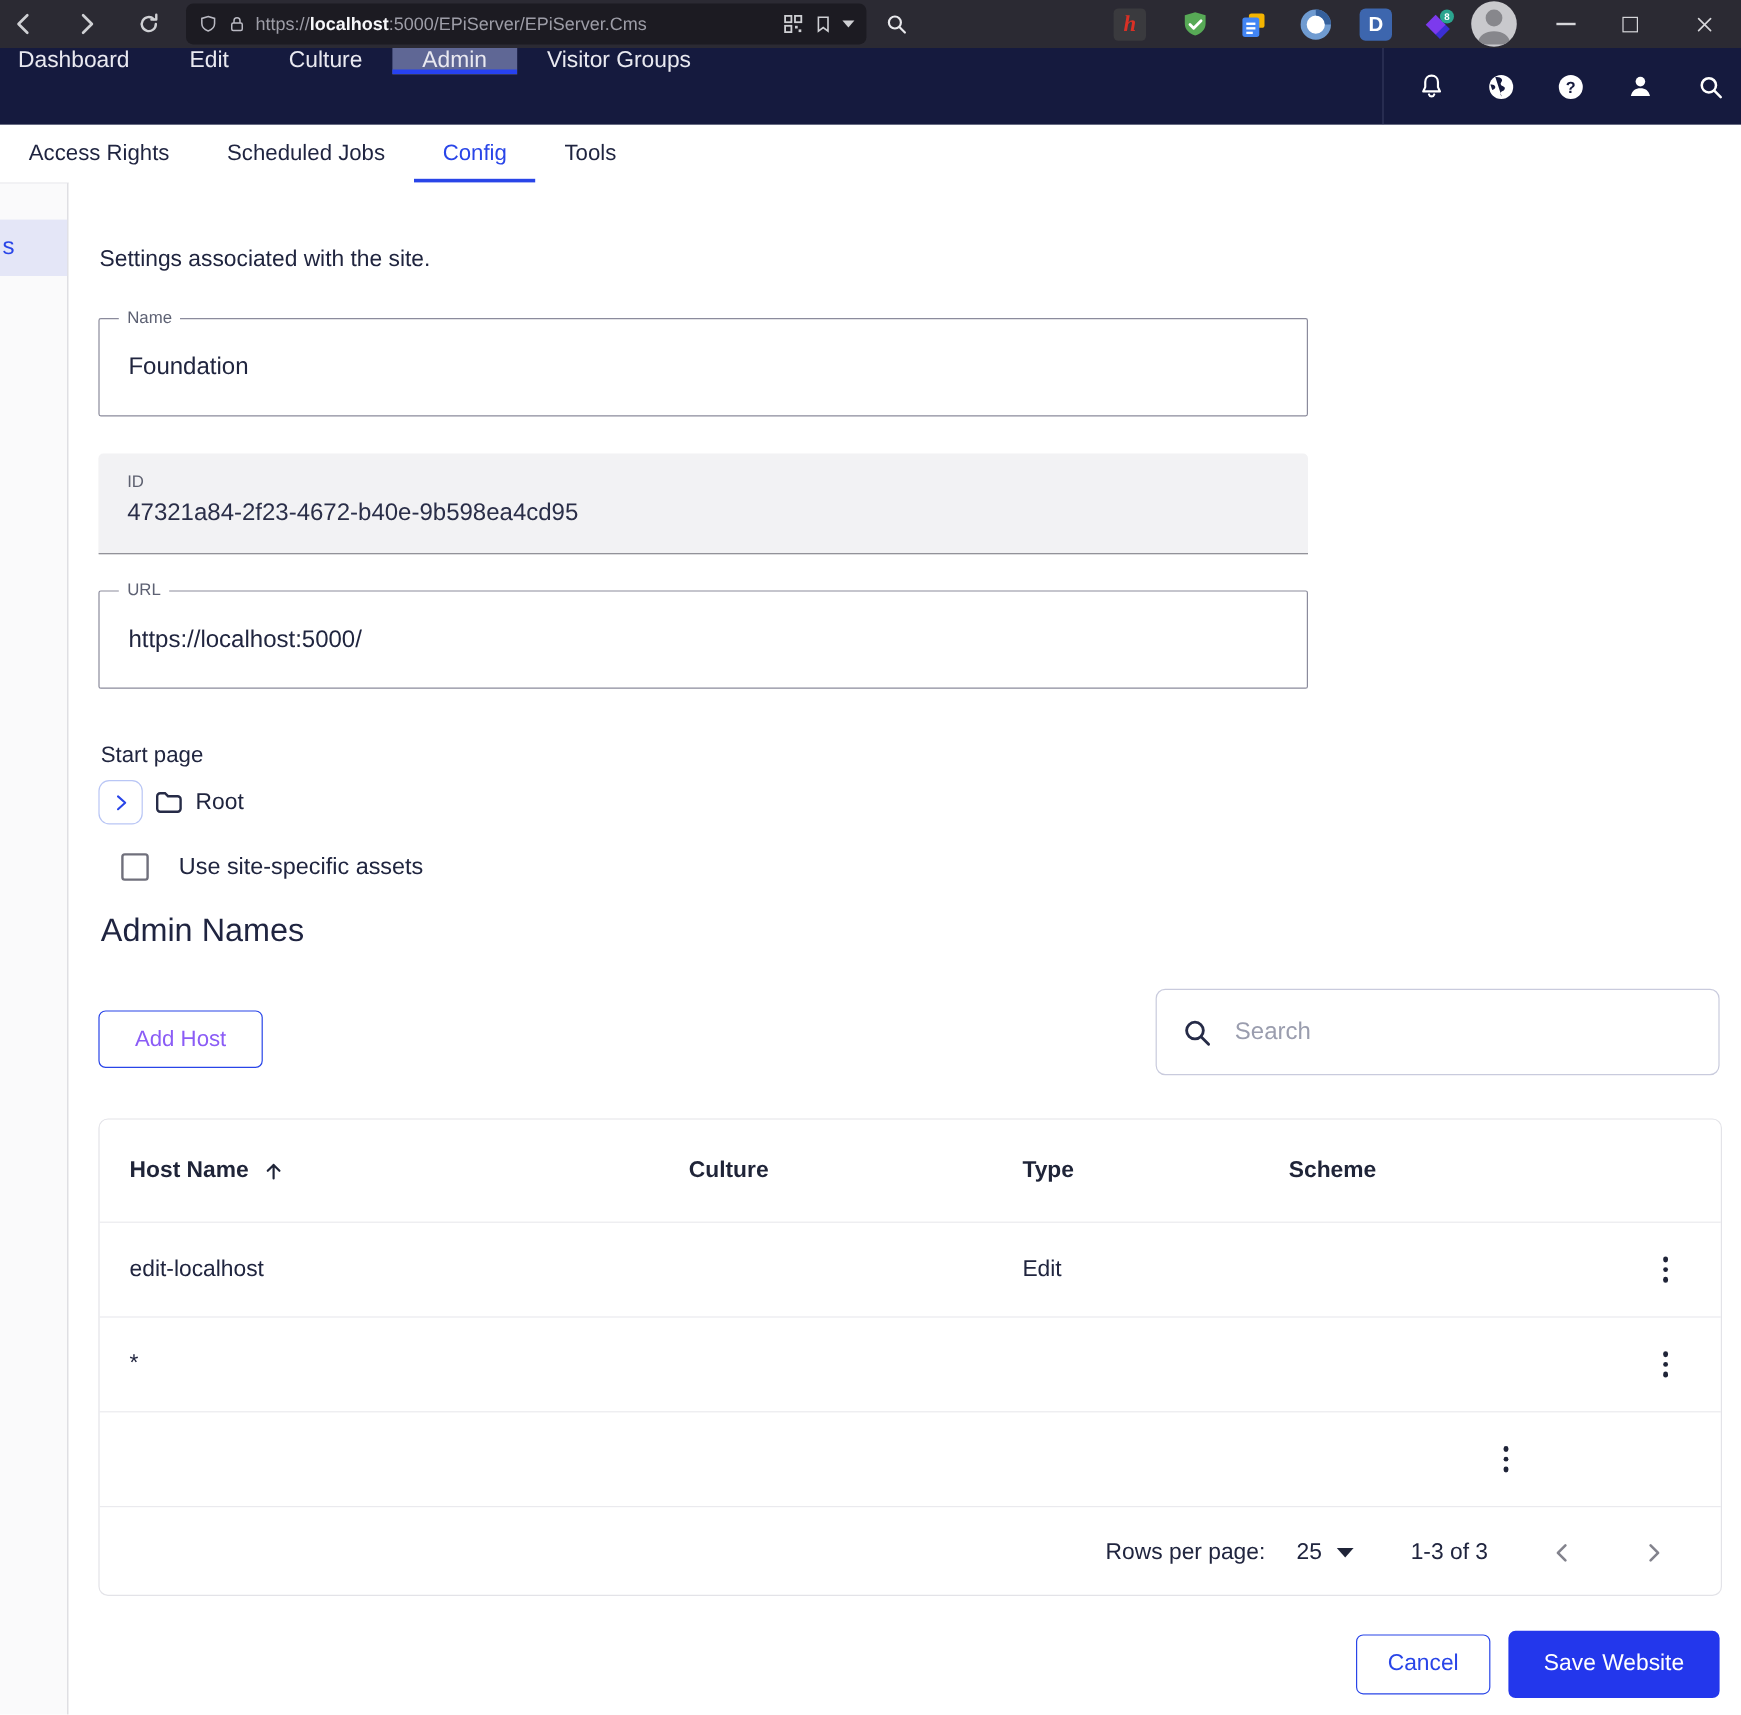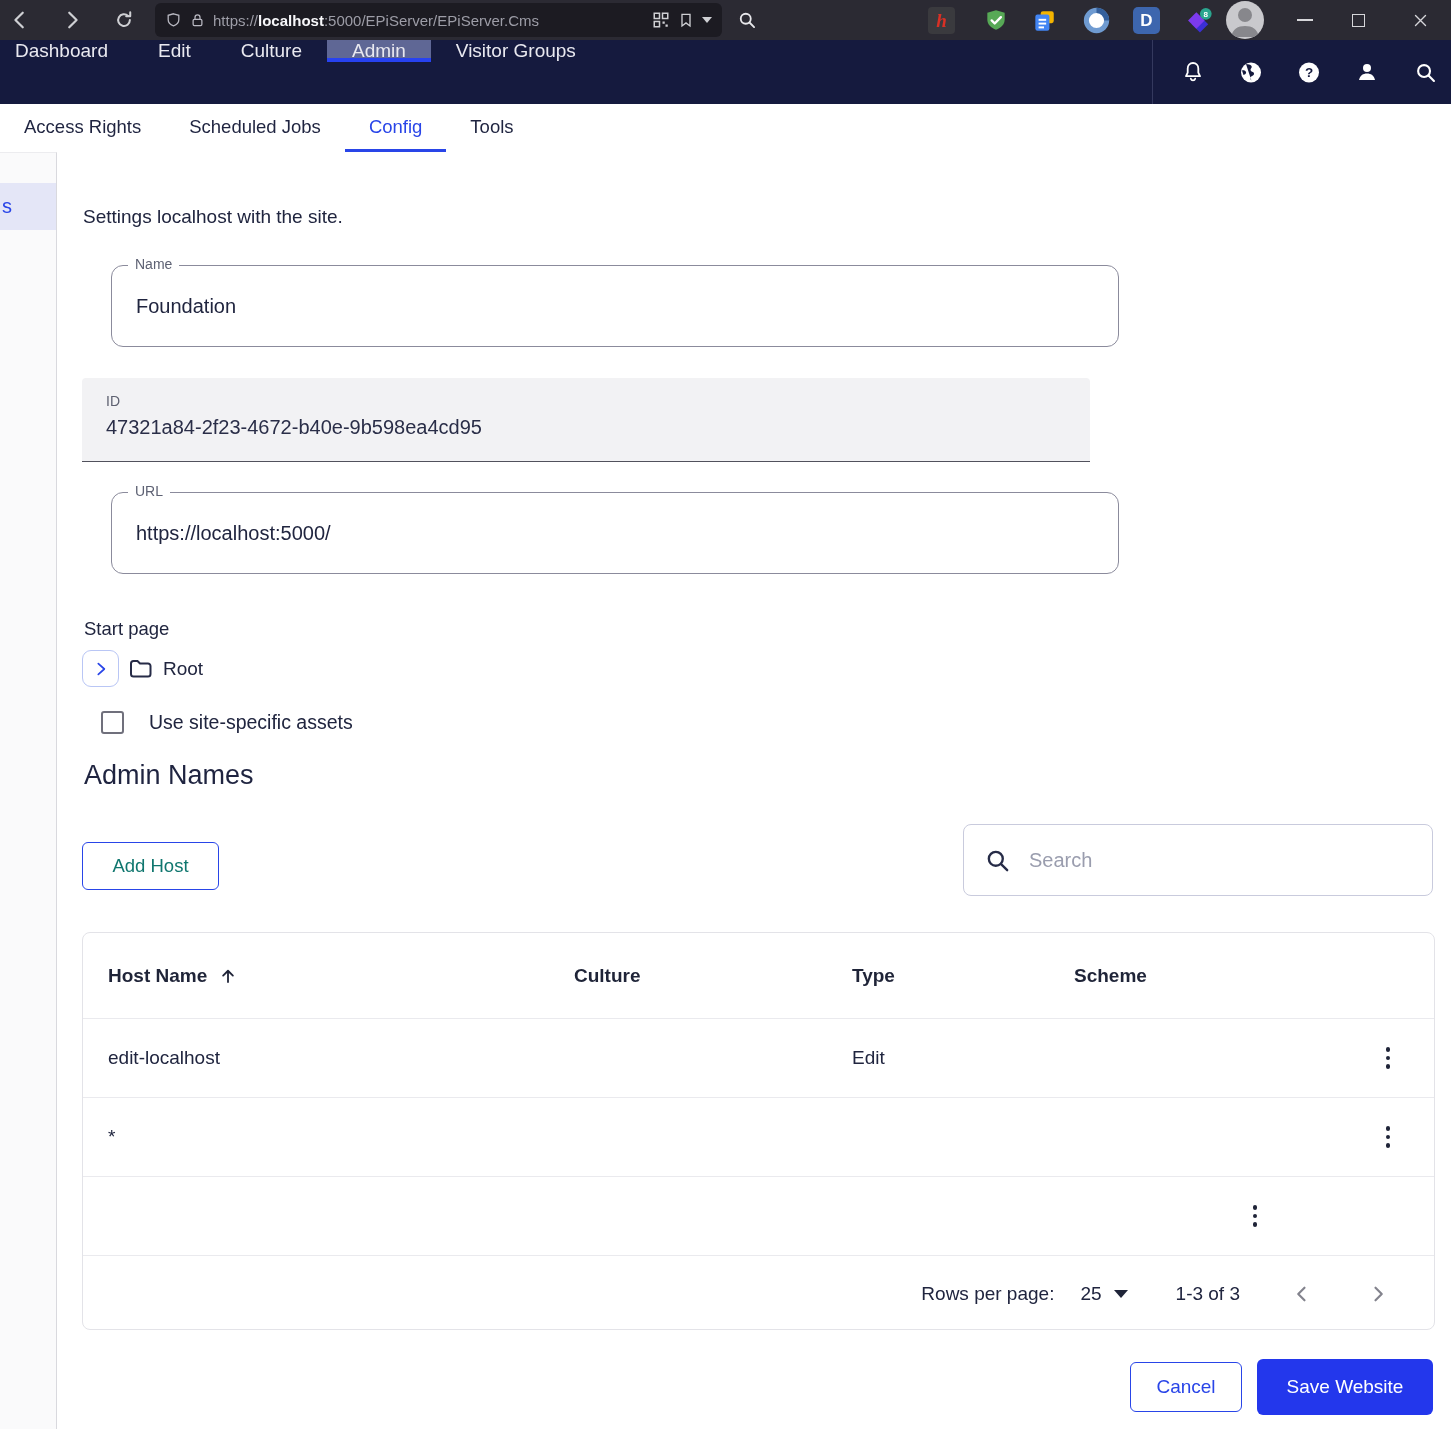--- a/index.html
+++ b/index.html
@@ -33,37 +33,37 @@
   
   .tab-bar { position:absolute; left:0; top:104px; width:1451px; height:48px; background:#fff; display:flex; padding-left:0; }
   .tab { display:flex; align-items:center; padding:0 24px; font-size:18.5px; color:#1f2440; cursor:pointer; border-bottom:3px solid transparent; }
   .tab.active { color:#2945e8; border-bottom-color:#2945e8; }
   
   .sidebar { position:absolute; left:0; top:152px; width:57px; height:1277px; background:#fafafb; border-right:1px solid #d9d9de; border-top:1px solid #ececef; }
   .sidebar-sel { margin-top:30px; height:47px; background:#e4e6f7; color:#2945e8; font-size:20px; display:flex; align-items:center; padding-left:2px; cursor:pointer; overflow:hidden; }
   
   .content { position:absolute; left:57px; top:152px; width:1394px; height:1277px; }
   .intro { position:absolute; left:26px; top:54px; font-size:19px; color:#20253f; }
-  .ofield { position:absolute; left:25px; width:1008px; height:82px; border:1px solid #8b8b9c; border-radius:12px; background:#fff;margin-left:29px; }
+  .ofield { position:absolute; left:25px; width:1008px; height:82px; border:1px solid #8b8b9c; border-radius:2px; background:#fff; }
   .ofield .flabel { position:absolute; top:-10px; left:16px; background:#fff; padding:0 7px; font-size:14px; color:#5d6173; }
   .ofield input { position:absolute; left:24px; top:0; width:950px; height:100%; border:none; outline:none; font:20px "Liberation Sans", sans-serif; color:#20253f; background:transparent; }
   .ffield { position:absolute; left:25px; width:1008px; height:84px; background:#f2f2f4; border-bottom:1px solid #51515c; border-radius:4px 4px 0 0; padding:15px 24px 0; }
   .ffield .flabel { font-size:14px; color:#5e6170; }
   .ffield .fvalue { margin-top:7px; font-size:20px; color:#2a2e48; }
   .start-label { position:absolute; left:27px; top:466px; font-size:18.5px; color:#20253f; }
   .start-row { position:absolute; left:25px; top:498px; display:flex; align-items:center; cursor:pointer; }
   .expander { width:37px; height:37px; border:1.5px solid #b9c6f5; border-radius:9px; background:#fff; display:flex; align-items:center; justify-content:center; cursor:pointer; }
   .start-row .folder { margin-left:10px; display:flex; }
   .start-row .node { margin-left:10px; font-size:19px; color:#20253f; }
   .chk-row { position:absolute; left:44px; top:559px; display:flex; align-items:center; }
   .chk { width:23px; height:23px; border:2.5px solid #70707c; border-radius:3px; background:#fff; cursor:pointer; }
   .chk-label { margin-left:25px; font-size:19.5px; color:#20253f; }
   .hn-heading { position:absolute; left:27px; top:608px; font-size:27px; font-weight:500; color:#1f2440; }
   .add-host { position:absolute; left:25px; top:690px; width:137px; height:48px; border:1px solid #2945e8; border-radius:6px;
-    background:#fff; color:#0f766e; font:18.5px "Liberation Sans", sans-serif; cursor:pointer; }
+    background:#fff; color:#8b5cf6; font:18.5px "Liberation Sans", sans-serif; cursor:pointer; }
   .searchbox { position:absolute; left:906px; top:672px; width:470px; height:72px; border:1px solid #c9cbdd; border-radius:8px;
     display:flex; align-items:center; padding:0 20px; gap:18px; background:#fff; }
   .searchbox input { border:none; outline:none; flex:1; font:20px "Liberation Sans", sans-serif; color:#20253f; }
   .searchbox input::placeholder { color:#9a9dae; }
   
   .htable { position:absolute; left:25px; top:780px; width:1353px; height:398px; border:1px solid #e3e3e8; border-radius:8px; background:#fff; }
   .trow { display:grid; grid-template-columns:491px 278px 222px 227px 1fr; align-items:center; }
   .thead { height:85px; font-weight:600; font-size:19px; color:#1f2438; }
   .tbody-row { height:79px; border-top:1px solid #eaeaee; font-size:19px; color:#20253f; }
   .cell { padding-right:8px; }
@@ -260,21 +260,21 @@
   </div>
 
   <aside class="sidebar">
     <div class="sidebar-sel">
         <span>s</span>
       </div>
   </aside>
 
   <main class="content">
 
-    <p class="intro">Settings localhost with the site.</p>
+    <p class="intro">Settings associated with the site.</p>
 
     <div class="ofield" style="top:113px">
       <span class="flabel">Name</span>
       <input type="text" value="Foundation" style="">
     </div>
 
     <div class="ffield" style="top:226px">
       <div class="flabel">ID</div>
       <div class="fvalue">47321a84-2f23-4672-b40e-9b598ea4cd95</div>
     </div>

